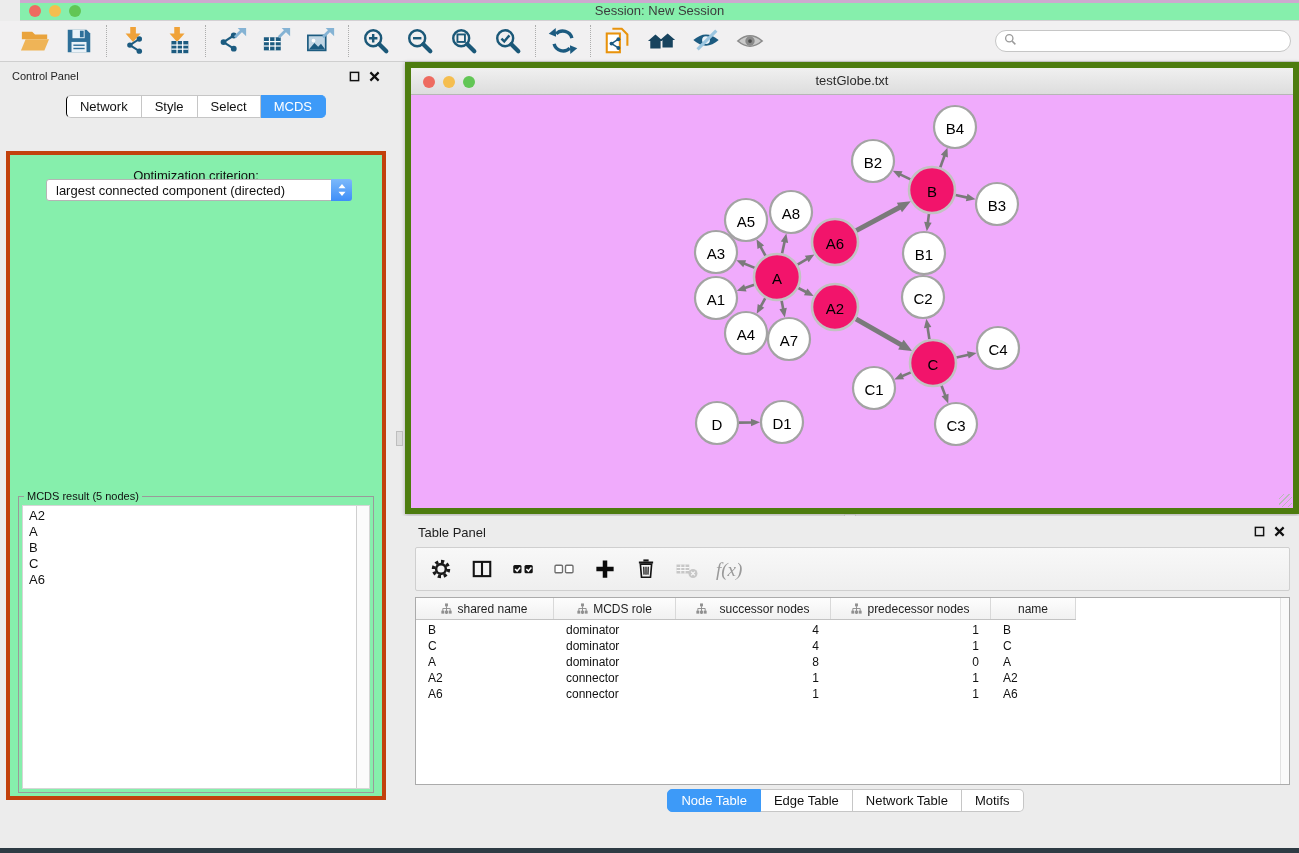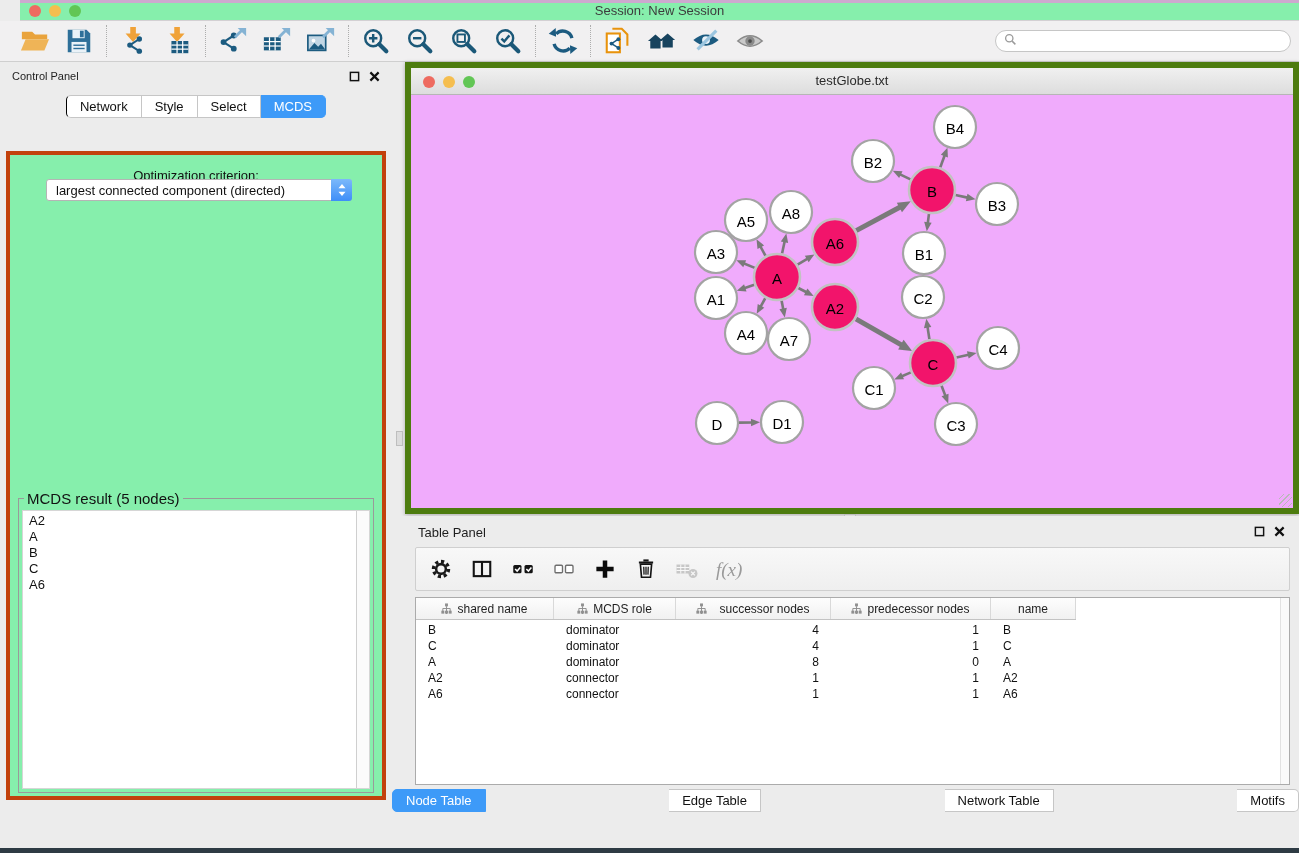--- a/index.html
+++ b/index.html
@@ -32,21 +32,21 @@
   .seg-tab.active{background:#3D9AF8;border-color:#3D9AF8;color:#FFF;}
   .cp-body{position:absolute;top:58px;left:6px;right:6px;bottom:20px;border:4px solid #c2410c;background:#86efac;margin-top:31px;}
   .opt-label{position:absolute;top:13px;left:0;right:0;text-align:center;font-size:13px;}
   .cp-select{position:absolute;left:36px;right:30px;top:24px;height:22px;background:#FFF;border:1px solid #B5B5B5;
              border-radius:3px;font-size:13px;display:flex;align-items:center;padding-left:9px;box-sizing:border-box;cursor:pointer;}
   .stepper{position:absolute;right:-1px;top:-1px;bottom:-1px;width:21px;border-radius:0 3px 3px 0;
            background:linear-gradient(#7CB9FA,#3E8EF8);display:flex;align-items:center;justify-content:center;}
   .btn-row{position:absolute;top:69px;left:0;right:0;display:flex;justify-content:center;gap:15px;}
   .btn{font-size:13px;height:22px;padding:0 15px;background:#FFF;border:1px solid #ABABAB;border-radius:4px;color:#111;cursor:pointer;}
   .result-box{position:absolute;left:8px;right:8px;top:335px;bottom:3px;border:1px solid #9A9A9A;margin:0;padding:3px;}
-  .result-box legend{font-size:15px;padding:0 3px;margin-left:2px;}
+  .result-box legend{font-size:11px;padding:0 3px;margin-left:2px;}
   .result-list{position:relative;background:#FFF;border:1px solid #D6D6D6;height:100%;box-sizing:border-box;
                font-size:13px;line-height:16px;padding:2px 14px 0 6px;overflow:hidden;}
   .result-scroll{position:absolute;right:0;top:0;bottom:0;width:12px;border-left:1px solid #CFCFCF;background:#FBFBFB;}
   .result-item{cursor:default;}
   
   .net-window{position:absolute;left:405px;top:62px;width:894px;height:452px;background:#FFF;border:6px solid #4d7c0f;
               box-sizing:border-box;box-shadow:0 1px 4px rgba(0,0,0,.28);}
   .net-titlebar{position:relative;height:26px;background:linear-gradient(#F0F0F0,#DDDDDD);border-bottom:1px solid #B6B6B6;}
   .net-titlebar .lights{top:8px;left:12px;}
   .net-title{text-align:center;line-height:26px;font-size:13px;color:#2B2B2B;}
@@ -66,21 +66,21 @@
   .fx{font-family:"Liberation Serif",serif;font-style:italic;font-size:19px;color:#9A9A9A;line-height:1;}
   .tp-table{position:absolute;left:23px;right:9px;top:81px;bottom:35px;background:#FFF;border:1px solid #ABABAB;overflow:hidden;}
   .t-head{position:absolute;top:0;left:0;height:21px;display:flex;background:linear-gradient(#FDFDFD,#F1F1F1);
           border-bottom:1px solid #C3C3C3;}
   .t-col{display:flex;align-items:center;justify-content:center;gap:5px;font-size:12px;color:#1E1E1E;
          border-right:1px solid #D9D9D9;box-sizing:border-box;cursor:pointer;}
   .t-body{position:absolute;top:24px;left:0;right:0;}
   .t-row{display:flex;height:16px;align-items:center;font-size:12px;}
   .t-cell{box-sizing:border-box;padding:0 12px;white-space:nowrap;overflow:hidden;}
   .t-scroll{position:absolute;right:0;top:0;bottom:0;width:8px;border-left:1px solid #E2E2E2;background:#FAFAFA;}
-  .tp-tabs{position:absolute;left:0;right:0;bottom:8px;display:flex;justify-content:space-between;}
+  .tp-tabs{position:absolute;left:0;right:0;bottom:8px;display:flex;justify-content:center;}
   
   .statusbar{position:absolute;left:0;right:0;bottom:5px;height:28px;background:#EDEDED;border-top:1px solid #CDCDCD;}
   .sb-left-btn{position:absolute;left:12px;top:4px;width:27px;height:20px;border:1px solid #BDBDBD;border-radius:3px;
                background:linear-gradient(#FFF,#EFEFEF);display:flex;align-items:center;justify-content:center;cursor:pointer;}
   .memory-btn{position:absolute;right:6px;top:3px;height:22px;border:1px solid #BDBDBD;border-radius:3px;
               background:linear-gradient(#FFF,#EFEFEF);display:flex;align-items:center;gap:6px;padding:0 11px;
               font-size:11px;box-sizing:border-box;cursor:pointer;}
   .mem-dot{width:10px;height:10px;border-radius:50%;background:#1FA23C;}
   .desktop-strip{position:absolute;left:0;right:0;bottom:0;height:5px;background:#2E3B44;}
 </style>

